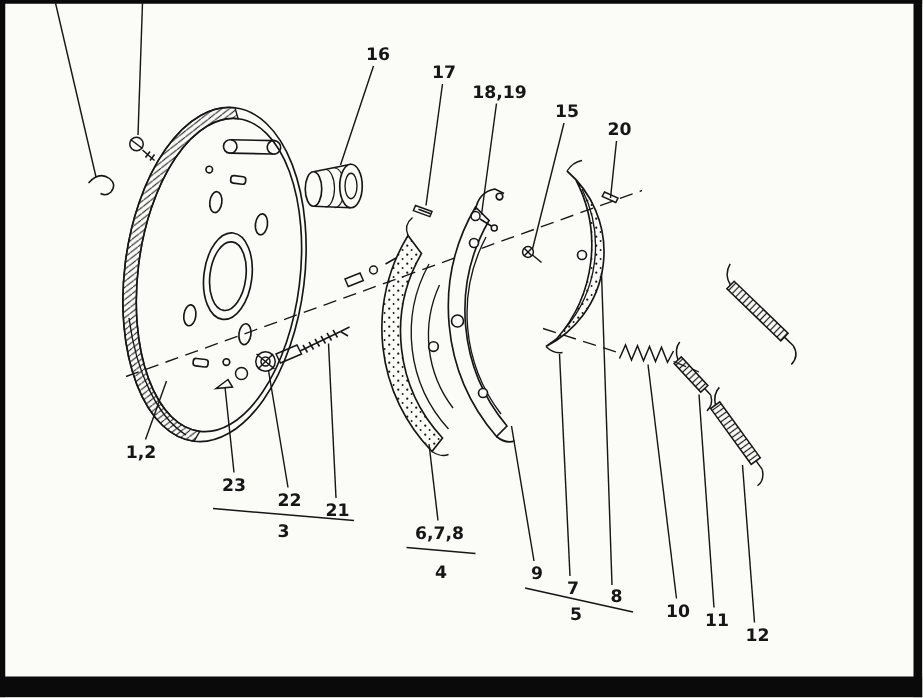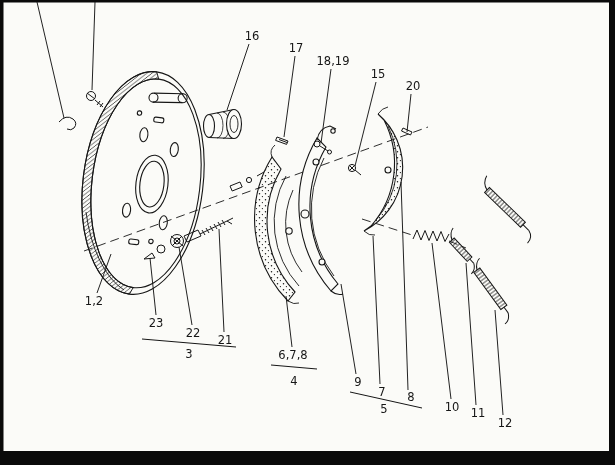--- a/index.html
+++ b/index.html
@@ -3,20 +3,21 @@
 <meta charset="utf-8">
 <title>Diagram</title>
 <style>
   html,body{margin:0;padding:0;background:#e8e8e6;}
   .stage{
     position:relative;
     width:615px;height:465px;
     background:#fbfbf8;
     overflow:hidden;
     font-family:"DejaVu Sans", sans-serif;
+    font-weight:bold;
   }
   .stage svg{position:absolute;left:0;top:0;}
   .part-label{
     font-family:"DejaVu Sans", sans-serif;
     font-size:11.5px;
     fill:#161616;
   }
 </style>
 </head>
 <body>

